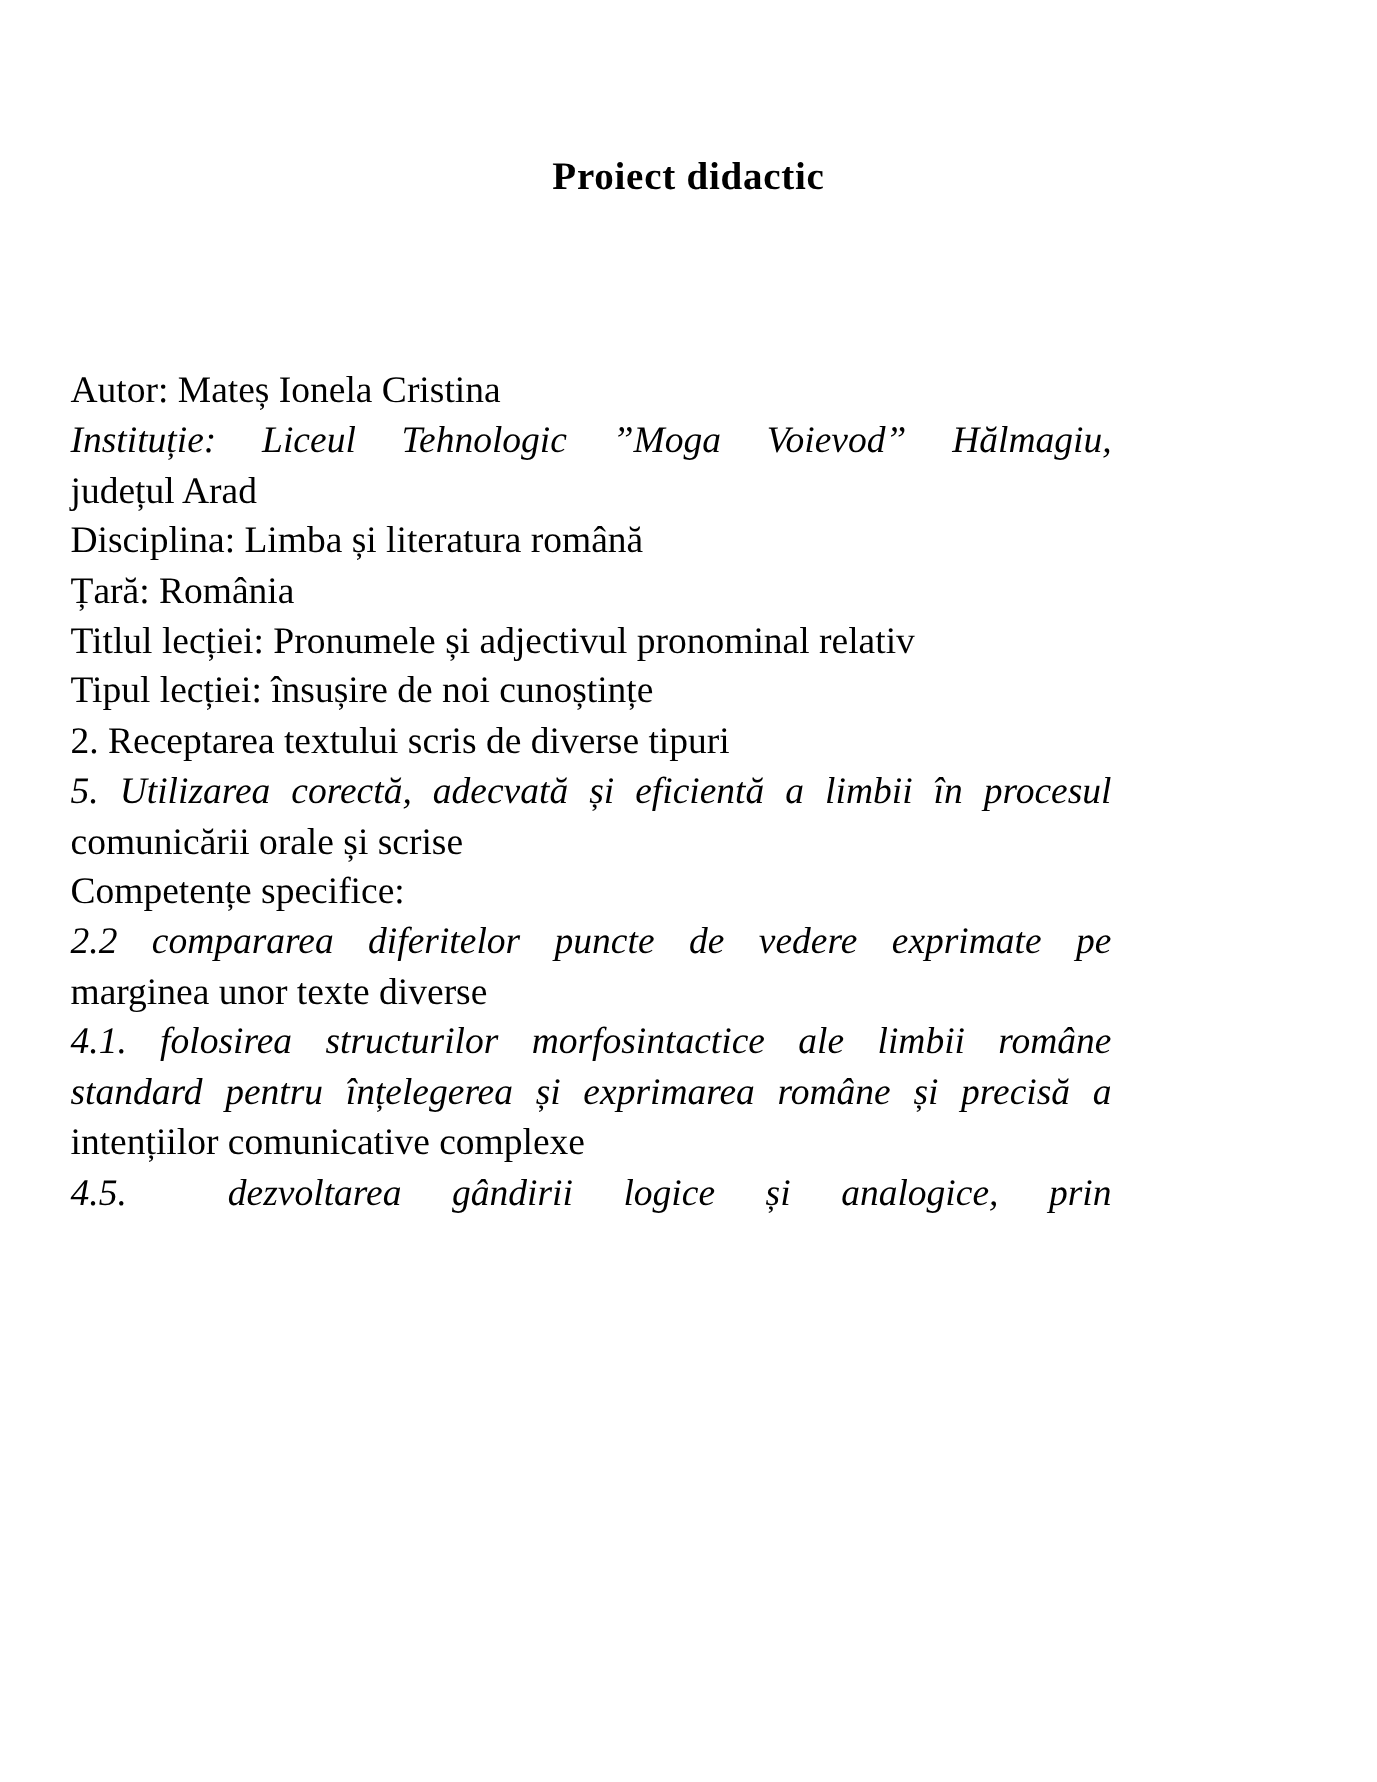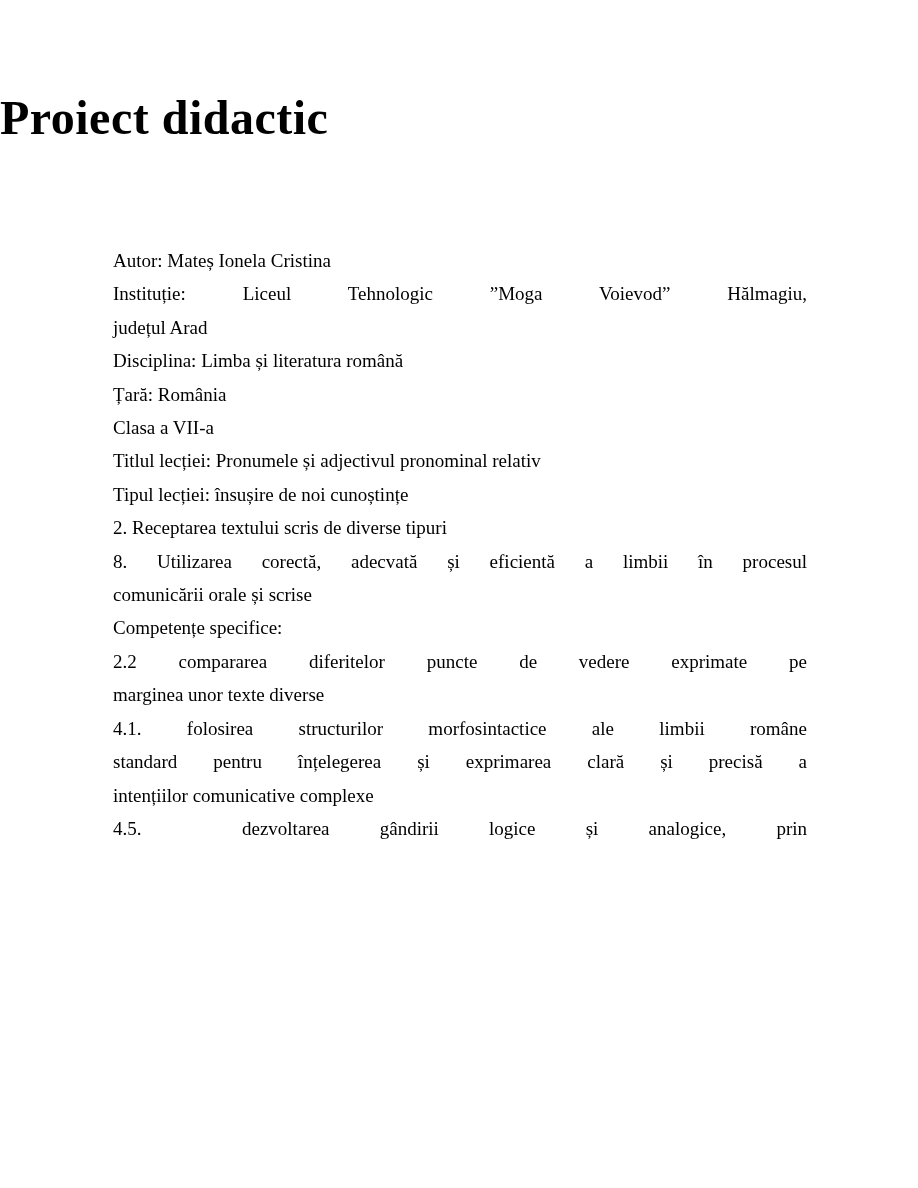--- a/index.html
+++ b/index.html
@@ -13,60 +13,60 @@
     height: 1188px;
     background: #ffffff;
     color: #000000;
     font-family: "Liberation Serif", "DejaVu Serif", serif;
     overflow: hidden;
     box-sizing: border-box;
   }
   .title {
     margin: 0;
     padding-top: 96px;
-    font-size: 48px;
+    font-size: 26px;
     line-height: 44px;
     font-weight: bold;
-    text-align: left;
+    text-align: center;
     letter-spacing: 0.5px;
   }
   .content {
     margin-top: 104px;
-    margin-left: 113px;
+    margin-left: 47px;
     width: 694px;
-    font-size: 19px;
+    font-size: 25px;
     line-height: 33.4px;
   }
   .line {
     text-align: justify;
     text-align-last: left;
     white-space: normal;
   }
   .line.j {
     text-align-last: justify;
+    font-style: italic;
   }
 </style>
 </head>
 <body>
 
 <div class="page">
   <h1 class="title">Proiect didactic</h1>
   <div class="content">
       <div class="line">Autor: Mateș Ionela Cristina</div>
       <div class="line j">Instituție: Liceul Tehnologic ”Moga Voievod” Hălmagiu,</div>
       <div class="line">județul Arad</div>
       <div class="line">Disciplina: Limba și literatura română</div>
       <div class="line">Țară: România</div>
-      <div class="line">Clasa a VII-a</div>
       <div class="line">Titlul lecției: Pronumele și adjectivul pronominal relativ</div>
       <div class="line">Tipul lecției: însușire de noi cunoștințe</div>
       <div class="line">2. Receptarea textului scris de diverse tipuri</div>
-      <div class="line j">8. Utilizarea corectă, adecvată și eficientă a limbii în procesul</div>
+      <div class="line j">5. Utilizarea corectă, adecvată și eficientă a limbii în procesul</div>
       <div class="line">comunicării orale și scrise</div>
       <div class="line">Competențe specifice:</div>
       <div class="line j">2.2 compararea diferitelor puncte de vedere exprimate pe</div>
       <div class="line">marginea unor texte diverse</div>
       <div class="line j">4.1. folosirea structurilor morfosintactice ale limbii române</div>
-      <div class="line j">standard pentru înțelegerea și exprimarea clară și precisă a</div>
+      <div class="line j">standard pentru înțelegerea și exprimarea române și precisă a</div>
       <div class="line">intențiilor comunicative complexe</div>
       <div class="line j">4.5. &nbsp;dezvoltarea gândirii logice și analogice, prin</div>
     </div>
 </div>
 
 </body></html>

